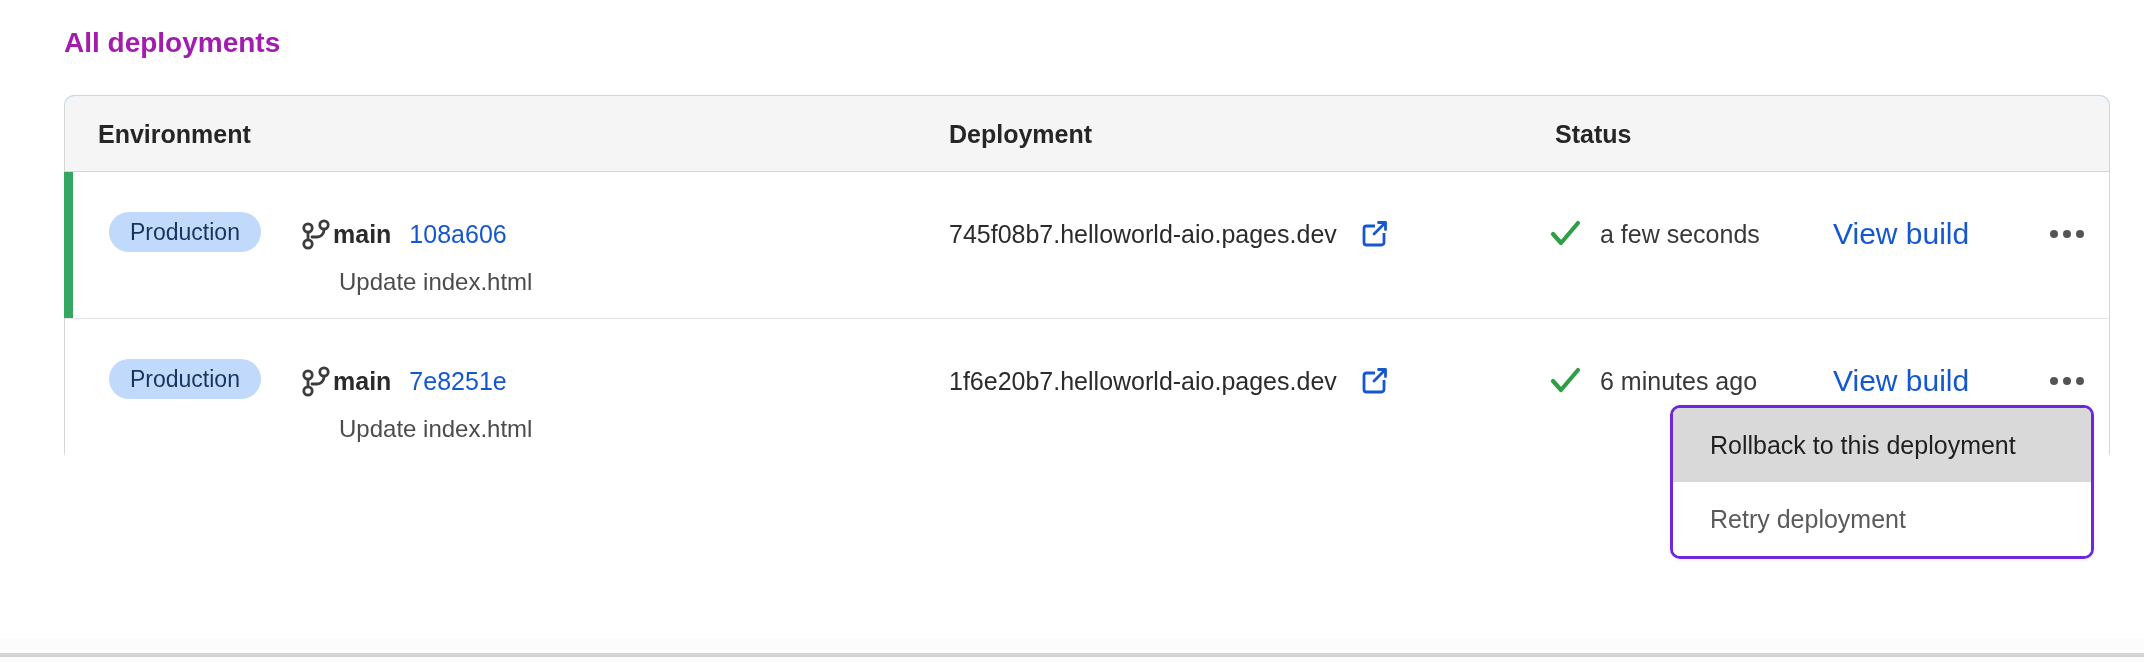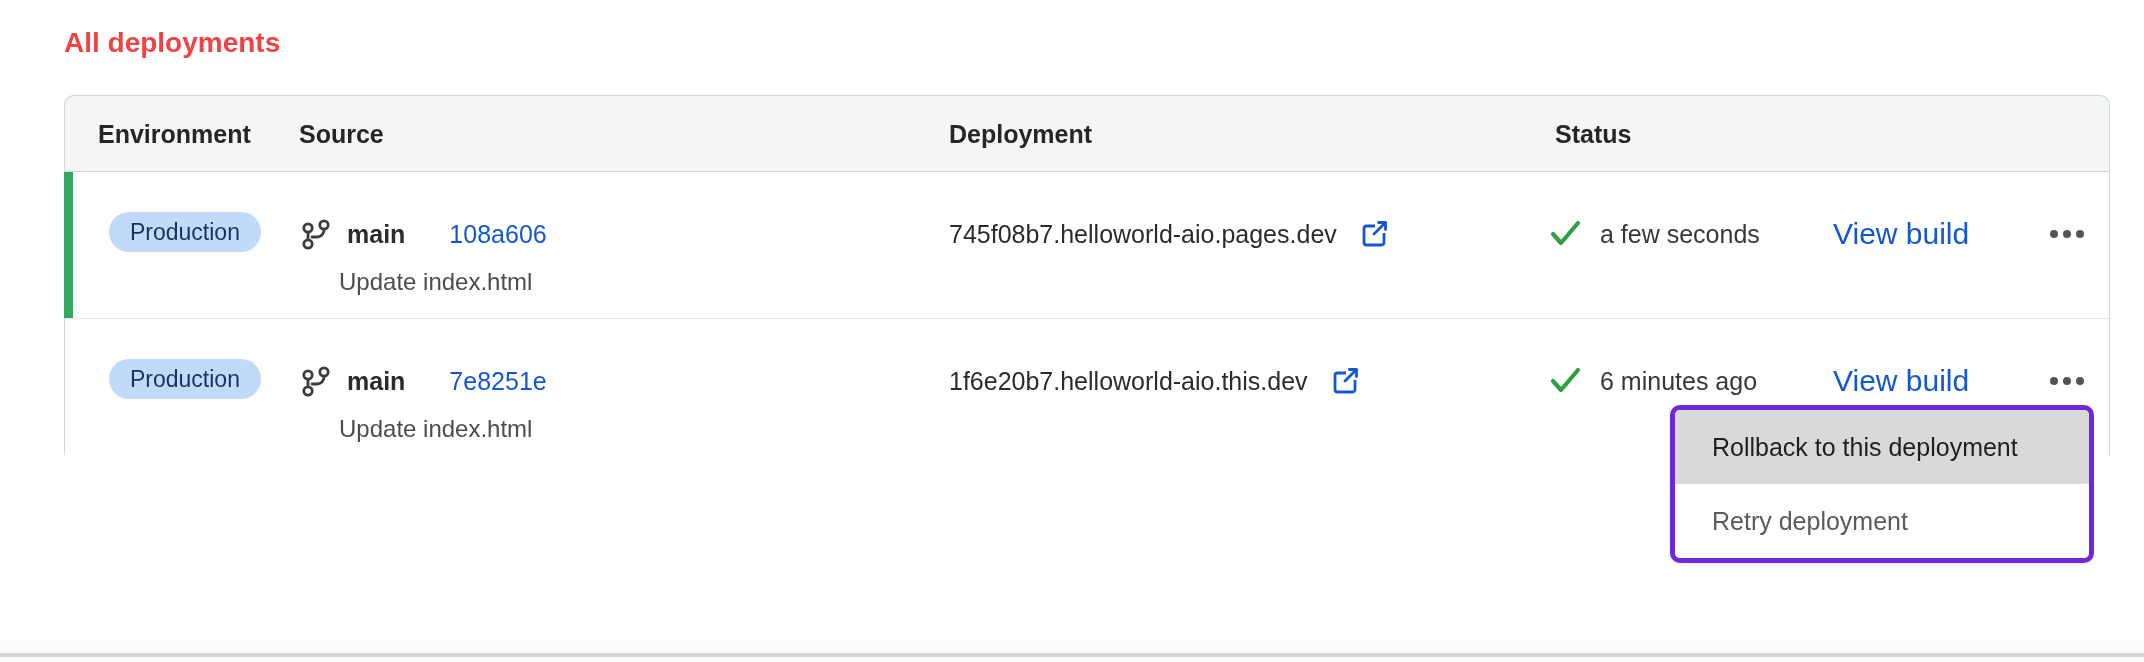--- a/index.html
+++ b/index.html
@@ -9,79 +9,78 @@
     --green-bar:#34a862;
     --check-green:#2f9e44;
     --menu-hover:#d9d9d9;
     --border-gray:#d5d5d5;
     --header-bg:#f5f5f5;
   }
   *{margin:0;padding:0;box-sizing:border-box;}
   html,body{width:2144px;height:662px;background:#fff;overflow:hidden;}
   body{font-family:"Liberation Sans",sans-serif;color:#2b2b2b;position:relative;}
 
-  .page-title{position:absolute;left:64px;top:24px;font-size:28px;line-height:38px;font-weight:600;color:#ef4444;}
+  .page-title{position:absolute;left:64px;top:24px;font-size:28px;line-height:38px;font-weight:600;color:#a21caf;}
 
   .table{position:absolute;left:64px;top:95px;width:2046px;height:367px;
          border:1px solid var(--border-gray);border-radius:10px;background:#7dd3fc;}
 
   .thead{position:relative;height:76px;background:var(--header-bg);
          border-bottom:1px solid var(--border-gray);border-radius:9px 9px 0 0;}
   .th{position:absolute;top:0;height:76px;display:flex;align-items:center;
       font-size:25px;font-weight:600;color:#262626;}
   .th-env{left:33px;} .th-src{left:234px;} .th-dep{left:884px;} .th-sta{left:1490px;}
 
   .row{position:relative;height:146px;background:#fff;}
   .row + .row{height:145px;border-top:1px solid #e4e4e4;}
   .row.current::before{content:"";position:absolute;left:-1px;top:0;bottom:0;width:9px;background:var(--green-bar);}
 
   .cell-line{position:absolute;top:40px;height:44px;display:flex;align-items:center;}
 
   .pill{position:absolute;left:44px;top:40px;height:40px;padding:0 21px;border-radius:20px;
         background:var(--pill-bg);color:var(--pill-text);font-size:23px;display:flex;align-items:center;}
 
-  .src-line{left:234px;gap:14px;}
+  .src-line{left:234px;}
   .branch-icon{width:32px;height:32px;flex:0 0 auto;}
   .branch-name{font-size:25px;font-weight:700;color:#2b2b2b;margin-left:2px;}
-  .commit-link{font-size:25px;color:var(--link-blue);margin-left:30px;cursor:pointer;}
+  .commit-link{font-size:25px;color:var(--link-blue);margin-left:18px;cursor:pointer;}
   .commit-msg{position:absolute;left:234px;top:96px;font-size:24px;color:#4c4c4c;margin-left:40px;}
 
   .dep-line{left:884px;gap:21px;}
   .dep-url{font-size:25px;color:#2b2b2b;}
   .ext-icon{width:32px;height:32px;cursor:pointer;}
 
   .status-line{left:1483px;gap:16px;}
   .check-icon{width:36px;height:32px;}
   .status-text{font-size:25px;color:#383838;}
 
   .viewbuild{left:1768px;font-size:30px;color:var(--link-blue);cursor:pointer;}
 
   .dots{left:1985px;gap:5px;cursor:pointer;}
   .dots i{display:block;width:8px;height:8px;border-radius:50%;background:#545454;}
 
   .menu{position:absolute;left:1670px;top:405px;width:424px;background:#fff;
-        border:5px solid #6d28d9;border-radius:10px;z-index:10;
+        border:3px solid #6d28d9;border-radius:10px;z-index:10;
         box-shadow:0 1px 4px rgba(0,0,0,0.08);overflow:hidden;}
   .menu-item{height:74px;display:flex;align-items:center;padding:0 0 0 37px;
              font-size:25px;color:#5a5a5a;cursor:pointer;background:#fff;}
   .menu-item.highlighted{background:var(--menu-hover);color:#1f1f1f;}
 
   .bottom-band{position:absolute;left:0;right:0;top:639px;height:14px;background:#fcfcfc;}
   .bottom-line{position:absolute;left:0;right:0;top:653px;height:4px;background:#d4d4d4;}
   .bottom-below{position:absolute;left:0;right:0;top:657px;bottom:0;background:#fbfbfb;}
 </style>
 </head>
 <body>
 
 <div class="page-title">All deployments</div>
 
 <div class="table">
   <div class="thead">
     <div class="th th-env">Environment</div>
-    <div class="th th-src">Source</div>
     <div class="th th-dep">Deployment</div>
     <div class="th th-sta">Status</div>
   </div>
 
   <div class="row current">
     <div class="pill">Production</div>
     <div class="cell-line src-line">
       <svg class="branch-icon" viewBox="0 0 32 32" fill="none" stroke="#3d3d3d" stroke-width="2.8" stroke-linecap="round">
         <circle cx="9" cy="10" r="4.2"></circle>
           <circle cx="9" cy="26" r="4.2"></circle>
@@ -123,21 +122,21 @@
           <circle cx="9" cy="26" r="4.2"></circle>
           <circle cx="25" cy="7" r="4.2"></circle>
         <path d="M9 14.2 V21.8"></path>
           <path d="M25 11.2 V12 a7 7 0 0 1 -7 7 H13"></path>
       </svg>
       <span class="branch-name">main</span>
       <span class="commit-link">7e8251e</span>
     </div>
     <div class="commit-msg">Update index.html</div>
     <div class="cell-line dep-line">
-      <span class="dep-url">1f6e20b7.helloworld-aio.this.dev</span>
+      <span class="dep-url">1f6e20b7.helloworld-aio.pages.dev</span>
       <svg class="ext-icon" viewBox="0 0 32 32" fill="none" stroke="#1557d0" stroke-width="2.8" stroke-linejoin="round">
         <path d="M26 15 V24.5 a2.5 2.5 0 0 1 -2.5 2.5 H8.5 a2.5 2.5 0 0 1 -2.5 -2.5 V10.5 A2.5 2.5 0 0 1 8.5 8 H17"></path>
         <path d="M16 16 L27 5" stroke-linecap="round"></path>
           <path d="M20.5 4.5 H27.5 V11.5" stroke-linecap="round"></path>
       </svg>
     </div>
     <div class="cell-line status-line">
       <svg class="check-icon" viewBox="0 0 36 32" fill="none" stroke="#2f9e44" stroke-width="4.2" stroke-linecap="round" stroke-linejoin="round">
         <path d="M5 16 L13 25 L30 5"></path>
       </svg>

